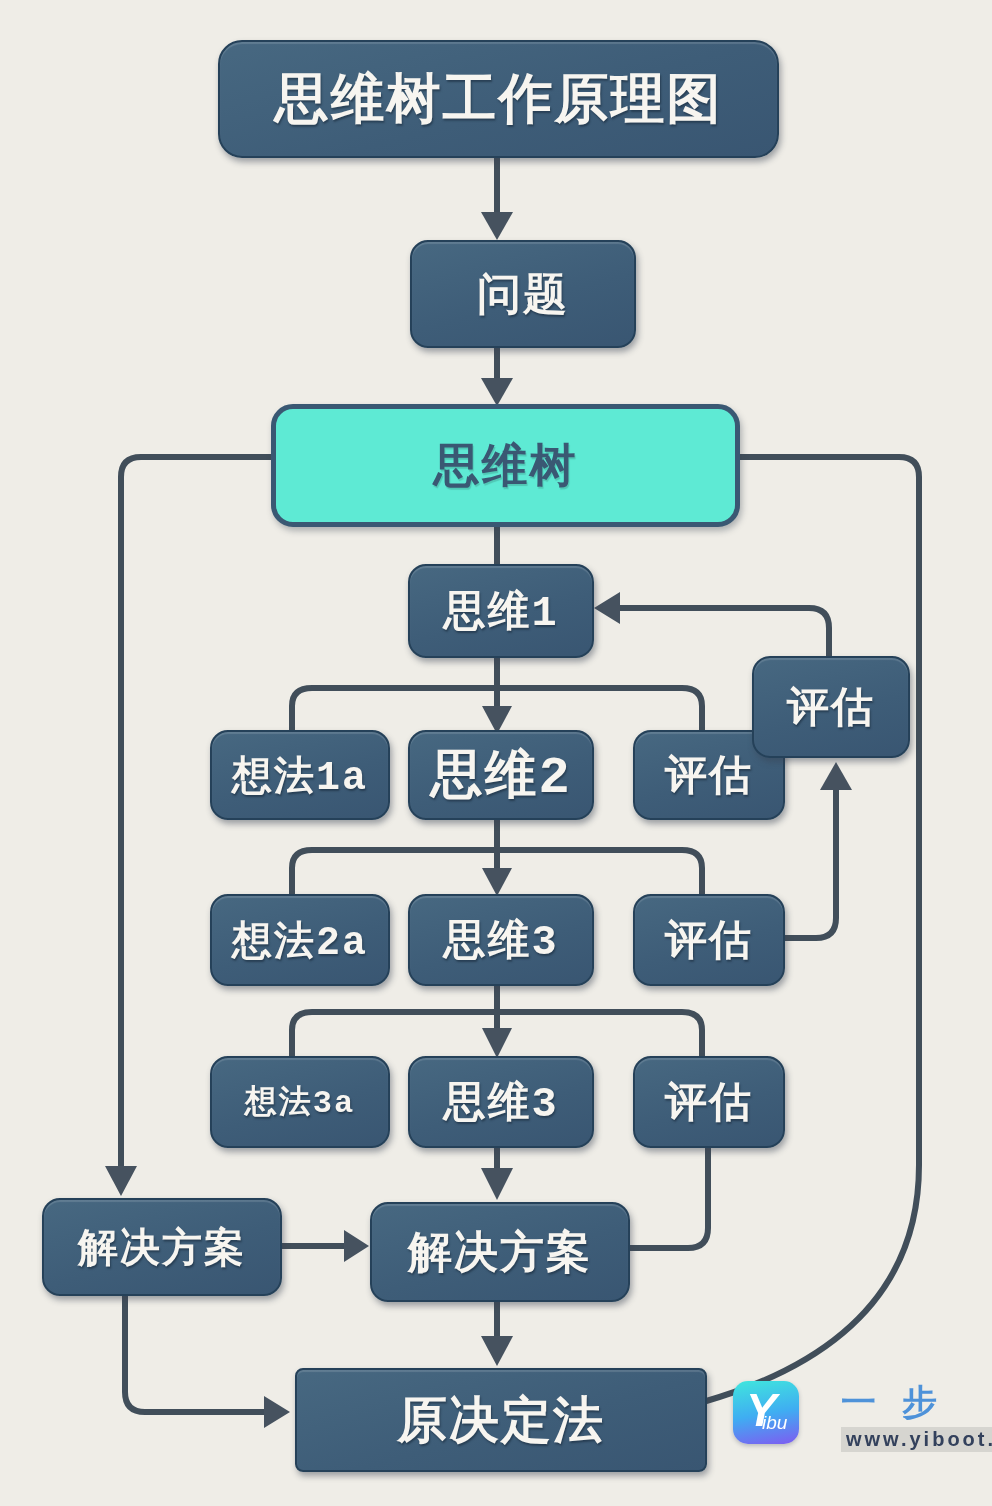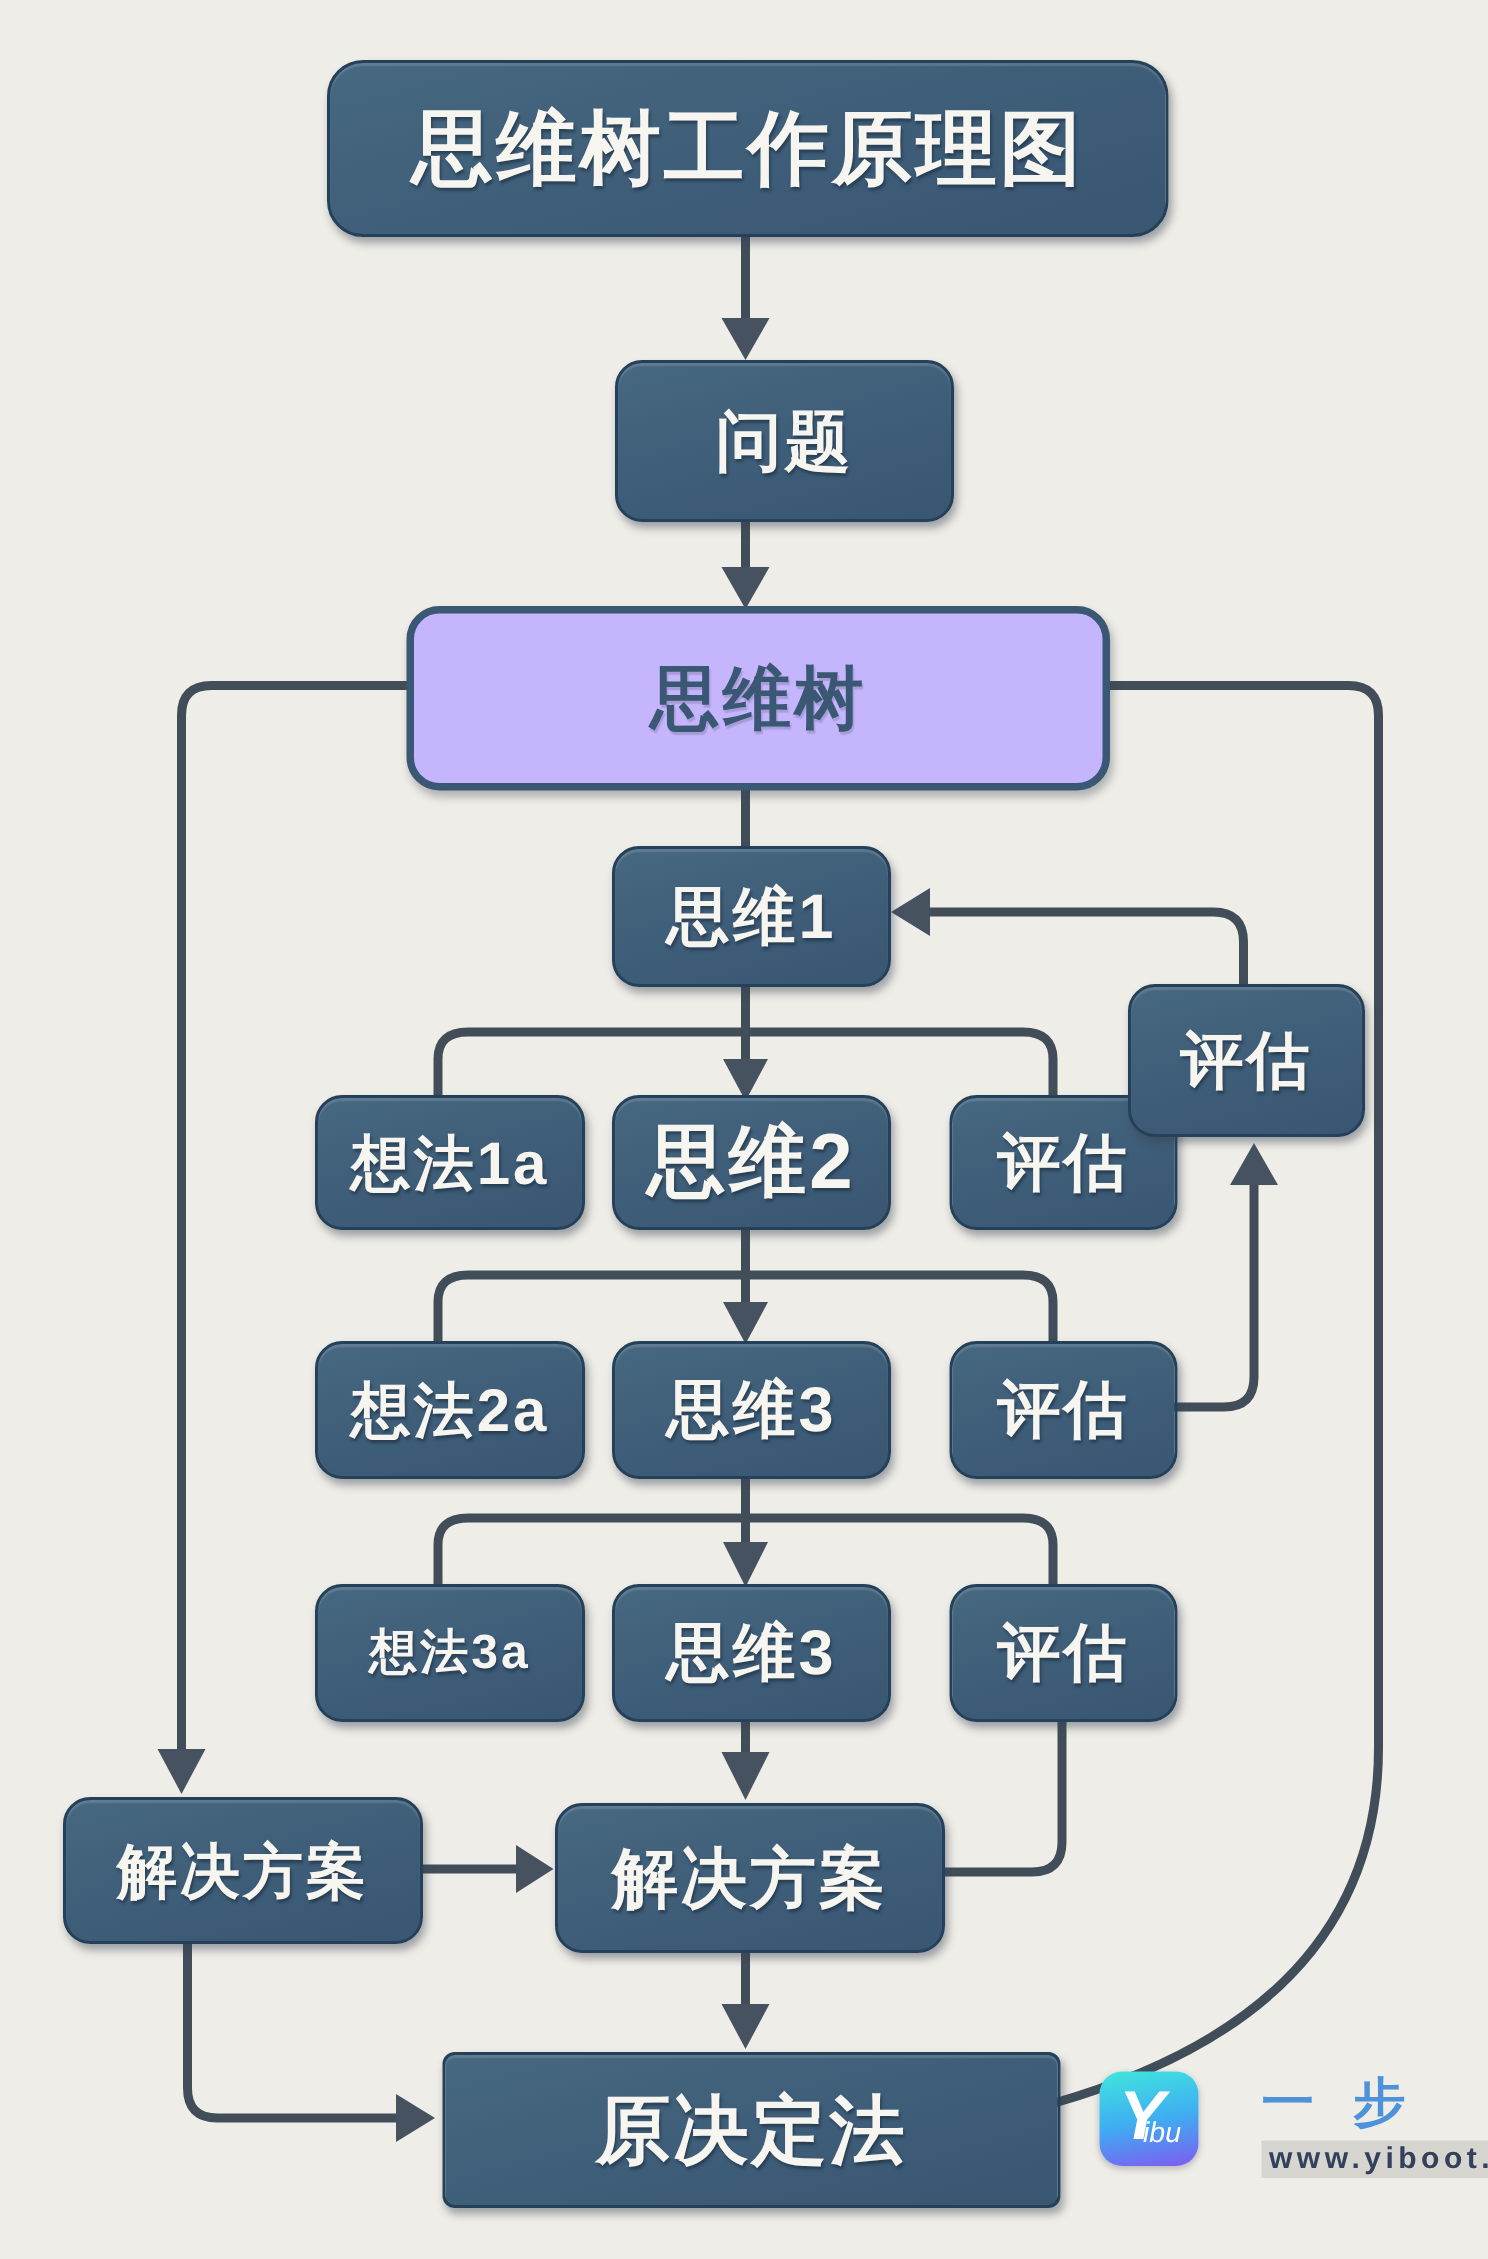--- a/index.html
+++ b/index.html
@@ -10,24 +10,24 @@
   }
   #wires{position:absolute;left:0;top:0;z-index:0;}
   .node{
     position:absolute;z-index:2;
     display:flex;align-items:center;justify-content:center;
     background:linear-gradient(165deg,#476881 0%,#3e5d78 55%,#395672 100%);
     border:2px solid #254159;border-radius:18px;
     color:#f7f5f0;font-weight:bold;
     box-shadow:2px 4px 6px rgba(55,65,80,0.45), inset 0 2px 1px rgba(255,255,255,0.14);
     text-shadow:1px 2px 2px rgba(22,38,54,0.55);
-    letter-spacing:2px;white-space:nowrap;
+    letter-spacing:2px;white-space:nowrap;font-family:Liberation Mono, monospace;
   }
   .node.outline{
-    background:#c4b5fd;color:#3a5873;border:5px solid #3a5873;
+    background:#5eead4;color:#3a5873;border:5px solid #3a5873;
     text-shadow:1px 2px 1px rgba(0,0,0,0.15);
     box-shadow:2px 4px 6px rgba(55,65,80,0.35);
   }
   .n-title   {left:218px;top:40px;  width:557px;height:114px;font-size:54px;border-radius:24px;}
   .n-problem {left:410px;top:240px; width:222px;height:104px;font-size:44px;}
   .n-tree    {left:271px;top:404px; width:459px;height:113px;font-size:46px;border-radius:22px;}
   .n-thought1{left:408px;top:564px; width:182px;height:90px; font-size:42px;}
   .n-idea1a  {left:210px;top:730px; width:176px;height:86px; font-size:40px;}
   .n-thought2{left:408px;top:730px; width:182px;height:86px; font-size:52px;}
   .n-eval1   {left:633px;top:730px; width:148px;height:86px; font-size:42px;}

